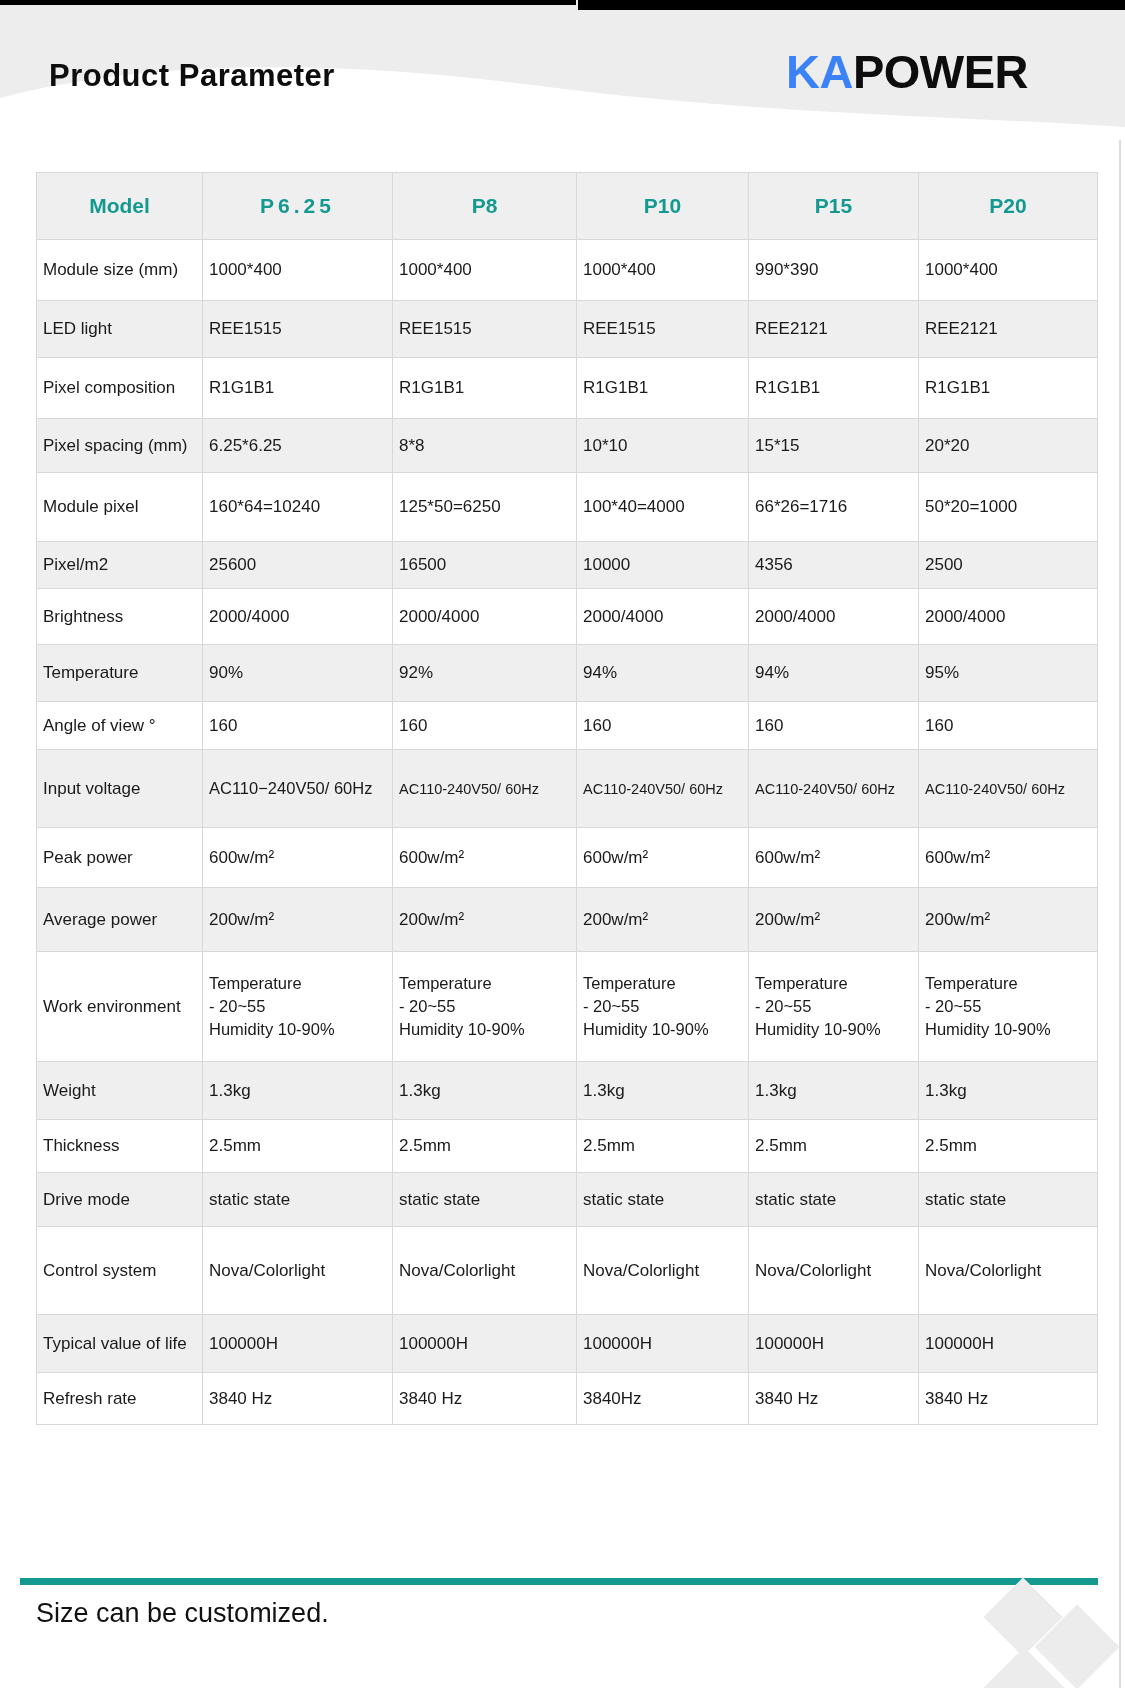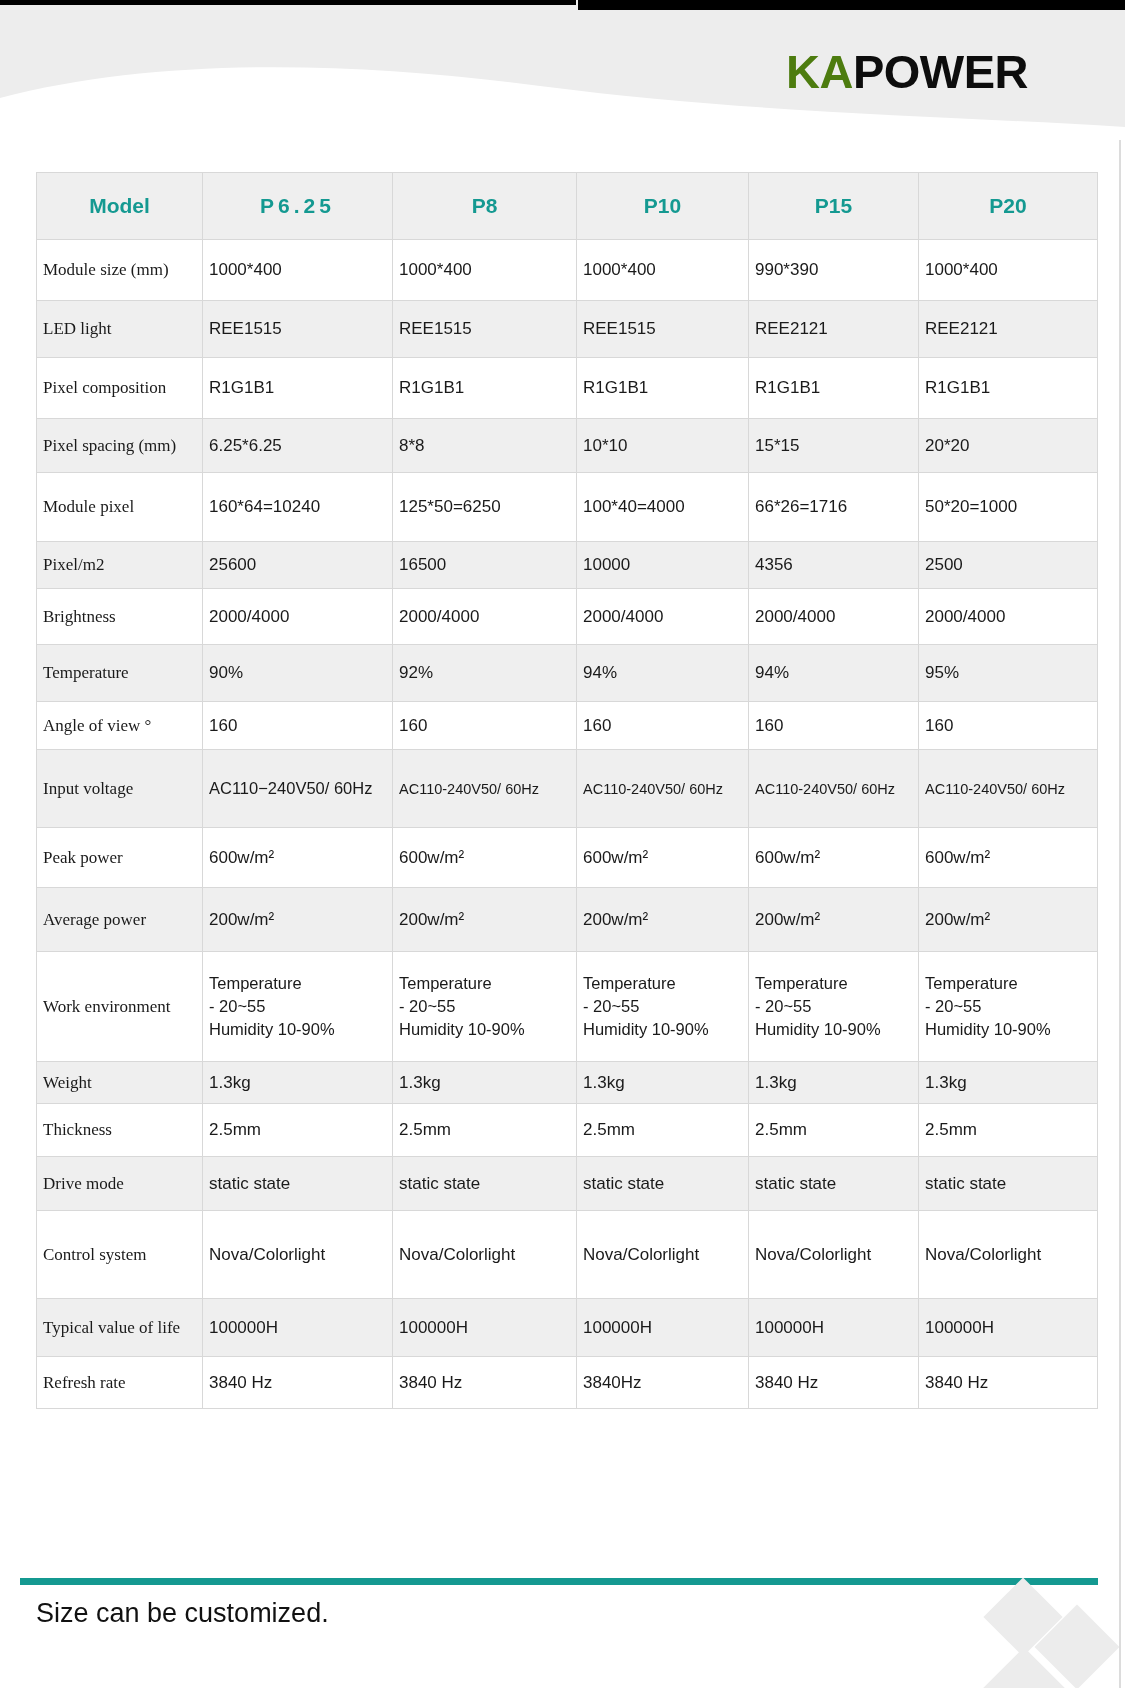--- a/index.html
+++ b/index.html
@@ -10,47 +10,47 @@
   }
   
   .swoosh { position:absolute; top:0; left:0; }
   .topbar-left  { position:absolute; top:0; left:0;  width:576px; height:5px;  background:#000; }
   .topbar-right { position:absolute; top:0; left:578px; width:547px; height:10px; background:#000; }
   .page-title {
     position:absolute; left:49px; top:58px;
     font-size:31px; font-weight:bold; color:#0d0d0d; letter-spacing:0.5px;
   }
   .brand { position:absolute; left:786px; top:44px; font-size:47px; font-weight:bold; letter-spacing:-0.5px; }
-  .brand .ka    { color:#4d7c0f;margin-top:18px; }
+  .brand .ka    { color:#3b82f6;margin-top:18px; }
   .brand .power { color:#0d0d0d; }
   
   table.params {
     position:absolute; left:36px; top:172px; width:1061px;
     border-collapse:collapse; table-layout:fixed;
   }
   table.params th, table.params td {
     border:1px solid #d8d8d8; vertical-align:middle;
     padding:2px 6px; font-size:17px; text-align:left;
   }
   table.params thead tr { height:67px; }
   table.params th {
     background:#efefef; color:#149991; font-weight:bold;
     font-size:21px; text-align:center;
   }
   th.h-p625 { letter-spacing:4px; font-size:19px; padding-top:10px; }
   tbody tr:nth-child(odd)  td { background:#ffffff; }
   tbody tr:nth-child(even) td { background:#efefef; }
-  td.row-label { padding-left:5px;font-family:Liberation Serif, serif; }
+  td.row-label { padding-left:5px; }
   tbody tr:nth-child(1){height:61px}  tbody tr:nth-child(2){height:57px}
   tbody tr:nth-child(3){height:61px}  tbody tr:nth-child(4){height:54px}
   tbody tr:nth-child(5){height:69px}  tbody tr:nth-child(6){height:47px}
   tbody tr:nth-child(7){height:56px}  tbody tr:nth-child(8){height:57px}
   tbody tr:nth-child(9){height:48px}  tbody tr:nth-child(10){height:78px}
   tbody tr:nth-child(11){height:60px} tbody tr:nth-child(12){height:64px}
-  tbody tr:nth-child(13){height:110px}tbody tr:nth-child(14){height:42px}
+  tbody tr:nth-child(13){height:110px}tbody tr:nth-child(14){height:58px}
   tbody tr:nth-child(15){height:53px} tbody tr:nth-child(16){height:54px}
   tbody tr:nth-child(17){height:88px} tbody tr:nth-child(18){height:58px}
   tbody tr:nth-child(19){height:52px} tbody tr:nth-child(20){height:58px}
   
   tbody tr:nth-child(10) td { font-size:14.5px; }
   tbody tr:nth-child(10) td:first-child { font-size:17px; }
   tbody tr:nth-child(10) td:nth-child(2) { font-size:16.5px; }
   
   tbody tr:nth-child(13) td { white-space:pre-line; line-height:1.4; font-size:16.5px; }
   tbody tr:nth-child(13) td:first-child { font-size:17px; }
@@ -67,20 +67,21 @@
 <body>
 
 <div class="page">
 
   <svg class="swoosh" width="1125" height="170" viewBox="0 0 1125 170" aria-hidden="true">
     <path d="M0,0 H1125 V127 C950,116 760,114 540,86 C360,62 160,56 0,98 Z" fill="#ededed"></path>
   </svg>
   <div class="topbar-left"></div>
   <div class="topbar-right"></div>
 
+  <div class="page-title">Product  Parameter</div>
 
   <div class="brand">
     <span class="ka">KA</span><span class="power">POWER</span>
   </div>
 
   <table class="params">
     <colgroup>
       <col style="width:166px">
         <col style="width:190px">
         <col style="width:184px">

